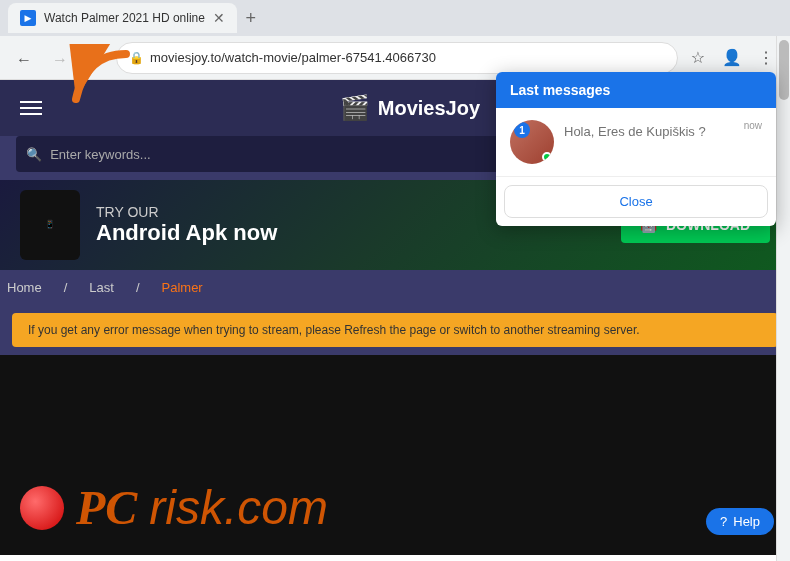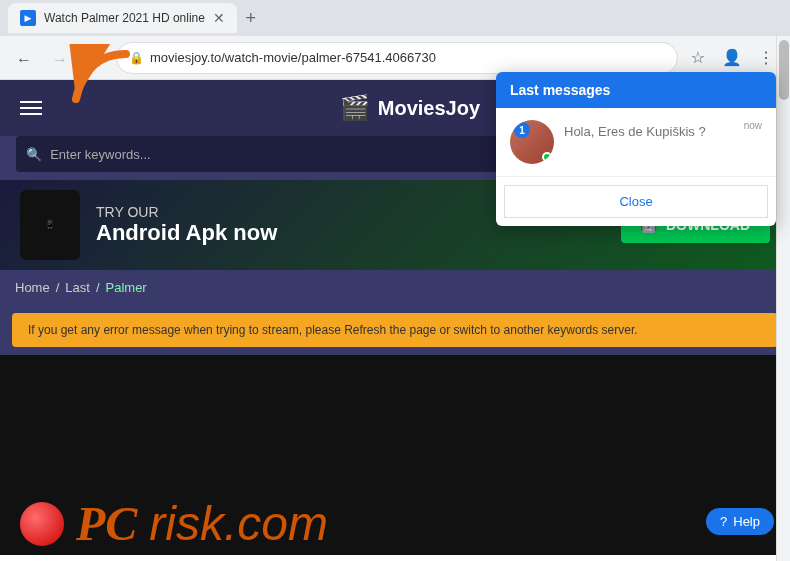--- a/index.html
+++ b/index.html
@@ -27,48 +27,48 @@
     
     .ad-banner { background: linear-gradient(135deg, #1a1a3e 0%, #1a3a2a 50%, #0f5a1f 100%); margin: 0 0; height: 90px; display: flex; align-items: center; justify-content: space-between; padding: 0 20px; position: relative; overflow: hidden; }
     .ad-left { display: flex; align-items: center; gap: 16px; }
     .ad-phone { width: 60px; height: 70px; background: #111; border-radius: 6px; display: flex; align-items: center; justify-content: center; overflow: hidden; }
     .ad-text { color: white; }
     .ad-text .try { font-size: 14px; color: #ccc; }
     .ad-text .app-name { font-size: 22px; font-weight: bold; }
     .ad-download-btn { background: #00c853; color: white; padding: 10px 20px; border-radius: 4px; font-weight: bold; font-size: 14px; cursor: pointer; display: flex; align-items: center; gap: 8px; }
 
     
-    .breadcrumb { padding: 10px 15px; background: #3a3a6a; color: #ccc; font-size: 13px; display: flex; gap: 6px; align-items: center; }
+    .breadcrumb { padding: 10px 7px; background: #3a3a6a; color: #ccc; font-size: 13px; display: flex; gap: 22px; align-items: center; }
     .breadcrumb a { color: #ccc; text-decoration: none; }
 
     
     .warning-bar { background: #f5a623; margin: 8px 12px; padding: 10px 16px; border-radius: 4px; font-size: 12px; color: #333; }
 
     
     .video-area { background: #111; height: 200px; margin: 0; position: relative; display: flex; align-items: center; justify-content: center; }
-    .watermark { position: absolute; bottom: 4px; left: 20px; display: flex; align-items: center; gap: 12px; }
+    .watermark { position: absolute; bottom: 20px; left: 20px; display: flex; align-items: center; gap: 12px; }
     .pac-ball { width: 44px; height: 44px; background: radial-gradient(circle at 35% 35%, #ff6b6b, #cc0000); border-radius: 50%; position: relative; }
     .watermark-text { color: #ff6600; font-size: 48px; font-weight: bold; font-style: italic; opacity: 0.8; font-family: serif; }
     .watermark-com { color: #ff6600; font-size: 48px; font-style: italic; opacity: 0.8; }
 
     
     .help-btn { position: absolute; bottom: 20px; right: 16px; background: #1a73e8; color: white; border-radius: 20px; padding: 6px 14px; font-size: 13px; cursor: pointer; display: flex; align-items: center; gap: 6px; }
 
     
     .chat-popup { position: absolute; top: 72px; right: 14px; width: 280px; background: white; border-radius: 6px; box-shadow: 0 4px 20px rgba(0,0,0,0.3); z-index: 200; overflow: hidden; }
     .chat-header { background: #1a73e8; color: white; padding: 10px 14px; font-size: 14px; font-weight: bold; }
     .chat-message { padding: 12px 14px; display: flex; align-items: flex-start; gap: 10px; border-bottom: 1px solid #eee; }
     .chat-avatar { width: 44px; height: 44px; border-radius: 50%; background: linear-gradient(135deg, #e07070, #c05050); flex-shrink: 0; position: relative; overflow: hidden; }
     .online-dot { position: absolute; bottom: 2px; right: 2px; width: 10px; height: 10px; background: #00cc44; border-radius: 50%; border: 2px solid white; }
     .chat-avatar-num { position: absolute; top: 2px; left: 4px; background: #1a73e8; color: white; font-size: 10px; width: 16px; height: 16px; border-radius: 50%; display: flex; align-items: center; justify-content: center; font-weight: bold; }
     .chat-text-area { flex: 1; }
     .chat-msg-text { font-size: 13px; color: #737373; margin-top: 4px; }
     .chat-time { font-size: 10px; color: #999; text-align: right; }
     .chat-actions { display: flex; padding: 8px; gap: 8px; }
-    .chat-close-btn { flex: 1; padding: 8px; border: 1px solid #ddd; border-radius: 0; background: white; color: #1a73e8; font-size: 13px; cursor: pointer; text-align: center; }
+    .chat-close-btn { flex: 1; padding: 8px; border: 1px solid #ddd; border-radius: 8px; background: white; color: #1a73e8; font-size: 13px; cursor: pointer; text-align: center; }
     .chat-more-btn { flex: 1; padding: 8px; border-radius: 4px; background: #1a73e8; color: white; font-size: 13px; cursor: pointer; text-align: center; }
 
     
     .orange-arrow { position: absolute; top: 44px; left: 56px; z-index: 150; }
 
     
     .scrollbar { position: absolute; right: 0; top: 36px; width: 14px; height: 525px; background: #f1f3f4; border-left: 1px solid #ddd; }
     .scrollbar-thumb { width: 10px; margin: 2px; height: 60px; background: #bbb; border-radius: 5px; margin-top: 4px; }
   </style>
 </head>
@@ -146,25 +146,25 @@
         <span>🤖</span>
         <span>DOWNLOAD</span>
       </div>
     </div>
 
     <div class="breadcrumb">
       <a>Home</a>
       <span>/</span>
       <a>Last</a>
       <span>/</span>
-      <span style="color:#86efac;text-align:right;">Palmer</span>
+      <span style="color:#f97316;text-align:right;">Palmer</span>
     </div>
 
     <div class="warning-bar">
-      <span>If you get any error message when trying to stream, please Refresh the page or switch to another keywords server.</span>
+      <span>If you get any error message when trying to stream, please Refresh the page or switch to another streaming server.</span>
     </div>
 
     <div class="video-area">
       <div class="watermark">
         <div class="pac-ball"></div>
         <span class="watermark-text">PC</span>
         <span class="watermark-com">risk.com</span>
       </div>
 
       <div class="help-btn">

